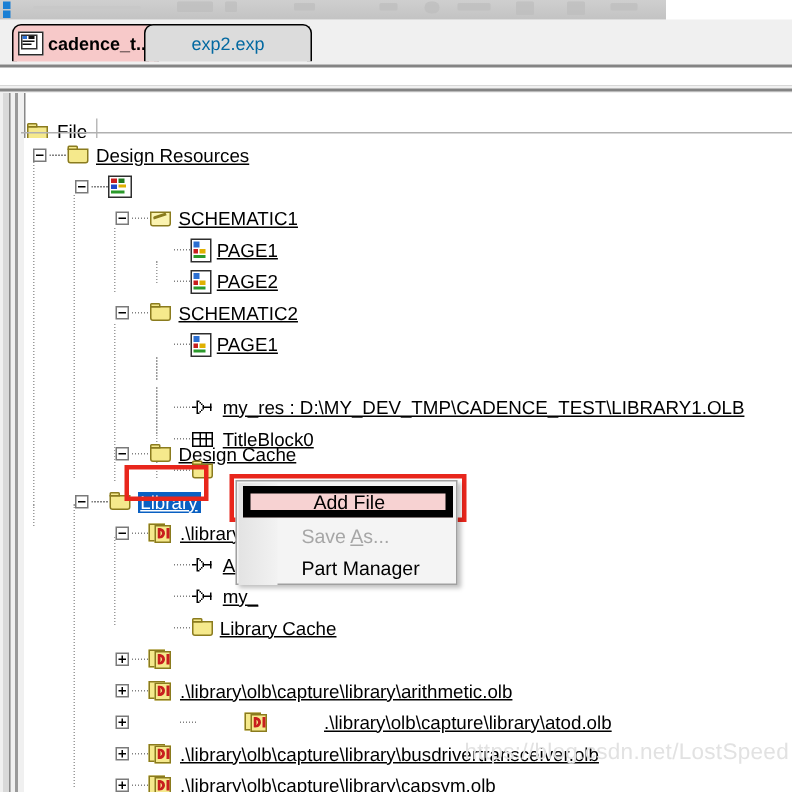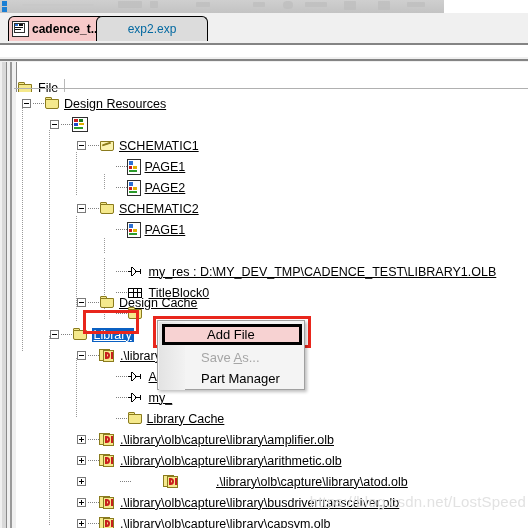--- a/index.html
+++ b/index.html
@@ -145,21 +145,21 @@
     box-shadow:2px 2px 3px rgba(0,0,0,.25);
     box-sizing:border-box;
   }
   .ctx-gutter{position:absolute;left:1px;top:1px;width:26px;height:68px;
     background:linear-gradient(to right,#e3e3e3,#f2f2f2);}
   .ctx-item{position:absolute;left:1px;width:146px;height:23px;
     display:flex;align-items:center;font-size:13px;box-sizing:border-box;}
   .ctx-item .t{margin-left:42px;}
   .ctx-hl{
     left:4px;top:3px;width:140px;height:21px;
-    background:#f7d2d2;border:3px solid #000000;box-sizing:border-box;
+    background:#f7d2d2;border:5px solid #000000;box-sizing:border-box;
   }
   .ctx-disabled{color:#a6a6a6;}
   .uline{text-decoration:underline;}
 
   
   .watermark{
     position:absolute;right:2px;bottom:18px;
     color:#e2e2e2;font-size:15px;letter-spacing:.2px;
     white-space:nowrap;pointer-events:none;
     font-family:"Liberation Sans", sans-serif;
@@ -399,21 +399,20 @@
       </div>
       <div class="row" style="left:61px;top:337px;">
         <span class="tgl plus"></span>
         <span class="dots"></span>
         <span class="ico ico-olb">
           <u style="left:0;top:0;width:11px;height:12px;"></u>
           <u style="left:4px;top:1px;width:11px;height:12px;"></u>
           <s style="left:6px;top:3px;width:5px;height:7px;border:2px solid #c81e1e;border-radius:0 4px 4px 0;box-sizing:border-box;"></s>
           <s style="left:12px;top:3px;width:3px;height:7px;border-left:2px solid #c81e1e;box-sizing:border-box;"></s>
         </span>
-        <span class="lbl">.\library\olb\capture\library\amplifier.olb</span>
       </div>
       <div class="row" style="left:61px;top:358px;">
         <span class="tgl plus"></span>
         <span class="dots"></span>
         <span class="ico ico-olb">
           <u style="left:0;top:0;width:11px;height:12px;"></u>
           <u style="left:4px;top:1px;width:11px;height:12px;"></u>
           <s style="left:6px;top:3px;width:5px;height:7px;border:2px solid #c81e1e;border-radius:0 4px 4px 0;box-sizing:border-box;"></s>
           <s style="left:12px;top:3px;width:3px;height:7px;border-left:2px solid #c81e1e;box-sizing:border-box;"></s>
         </span>

